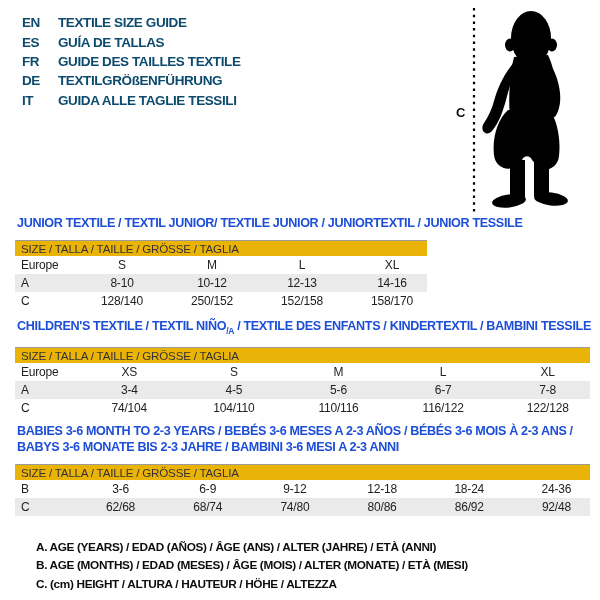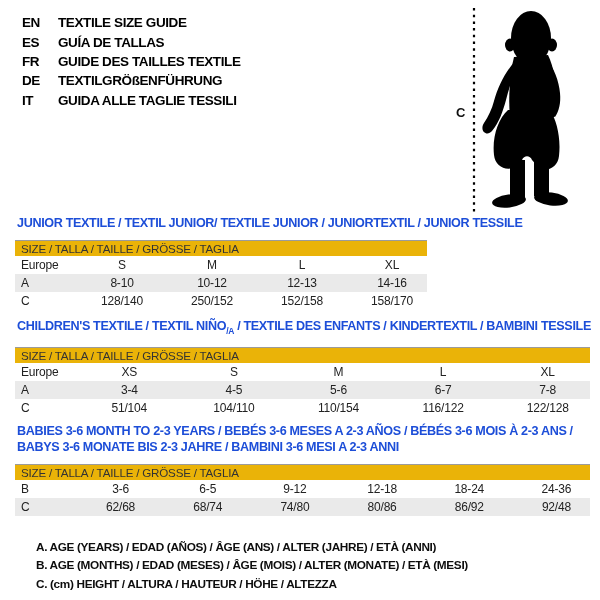--- a/index.html
+++ b/index.html
@@ -2,21 +2,21 @@
 <html><head>
 <meta charset="utf-8">
 <style>
   html,body { margin:0; padding:0; background:#fff; }
   body { width:600px; height:600px; font-family:"Liberation Sans", sans-serif; }
   .canvas { position:relative; width:600px; height:600px; background:#fff; overflow:hidden; }
 
   
   .langs { position:absolute; left:22px; top:13px; }
   .lang-row { display:flex; height:19.4px; align-items:center; }
-  .lang-code, .lang-text { font-weight:bold; font-size:13.5px; letter-spacing:-0.4px; color:#000000; white-space:nowrap; }
+  .lang-code, .lang-text { font-weight:bold; font-size:13.5px; letter-spacing:-0.4px; color:#0c4a6e; white-space:nowrap; }
   .lang-code { width:36px; }
 
   
   .figure { position:absolute; left:450px; top:5px; width:148px; height:212px; }
   .height-label { position:absolute; left:6px; top:100px; font-weight:bold; font-size:13px; color:#111; }
   .figure svg { position:absolute; left:0; top:0; }
 
   
   .sec-title { position:absolute; left:17px; font-weight:bold; font-size:12.6px; letter-spacing:-0.35px; color:#1d4ed8; white-space:nowrap; line-height:16px; }
   .sec-title sub { font-size:8.5px; }
@@ -132,38 +132,38 @@
     <div class="trow shaded">
       <span class="tlabel">A</span>
       <span class="tcell">3-4</span>
       <span class="tcell">4-5</span>
       <span class="tcell">5-6</span>
       <span class="tcell">6-7</span>
       <span class="tcell">7-8</span>
     </div>
     <div class="trow">
       <span class="tlabel">C</span>
-      <span class="tcell">51/104</span>
+      <span class="tcell">74/104</span>
       <span class="tcell">104/110</span>
-      <span class="tcell">110/154</span>
+      <span class="tcell">110/116</span>
       <span class="tcell">116/122</span>
       <span class="tcell">122/128</span>
     </div>
   </div>
 
   <div class="sec-title" style="top:423px">
     <div>BABIES 3-6 MONTH TO 2-3 YEARS / BEBÉS 3-6 MESES A 2-3 AÑOS / BÉBÉS 3-6 MOIS À 2-3 ANS /</div>
     <div>BABYS 3-6 MONATE BIS 2-3 JAHRE / BAMBINI 3-6 MESI A 2-3 ANNI</div>
   </div>
   <div class="table t-babies">
     <div class="thead">SIZE / TALLA / TAILLE / GRÖSSE / TAGLIA</div>
     <div class="trow">
       <span class="tlabel">B</span>
       <span class="tcell">3-6</span>
-      <span class="tcell">6-5</span>
+      <span class="tcell">6-9</span>
       <span class="tcell">9-12</span>
       <span class="tcell">12-18</span>
       <span class="tcell">18-24</span>
       <span class="tcell">24-36</span>
     </div>
     <div class="trow shaded">
       <span class="tlabel">C</span>
       <span class="tcell">62/68</span>
       <span class="tcell">68/74</span>
       <span class="tcell">74/80</span>

